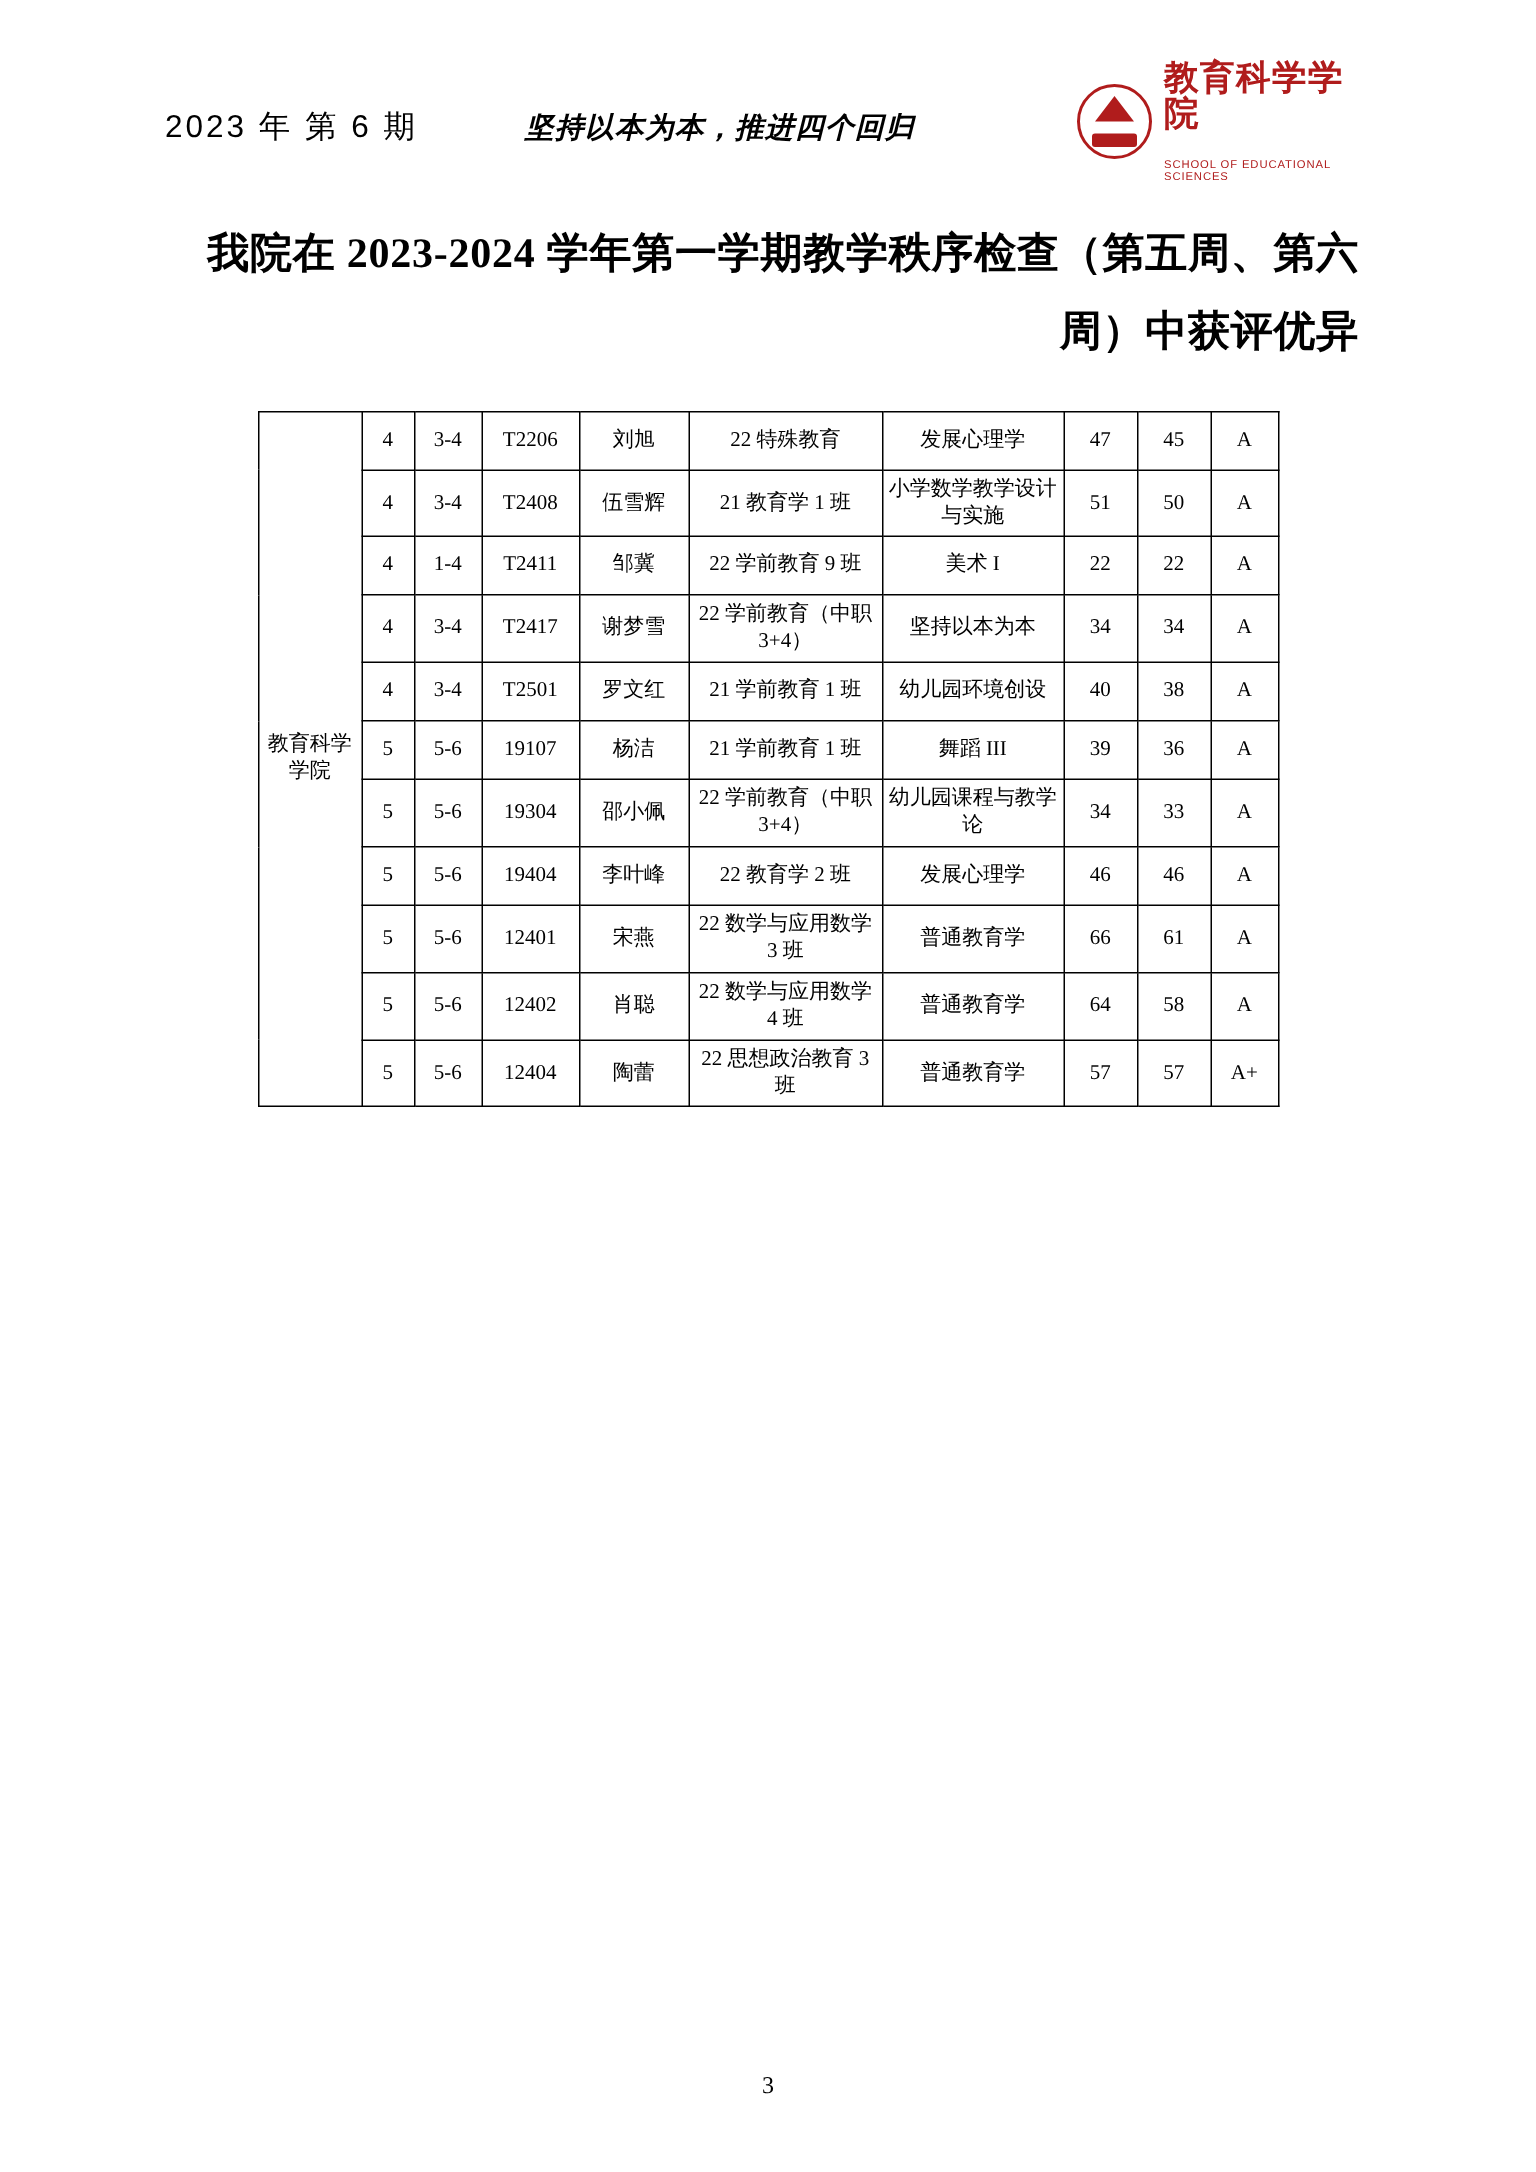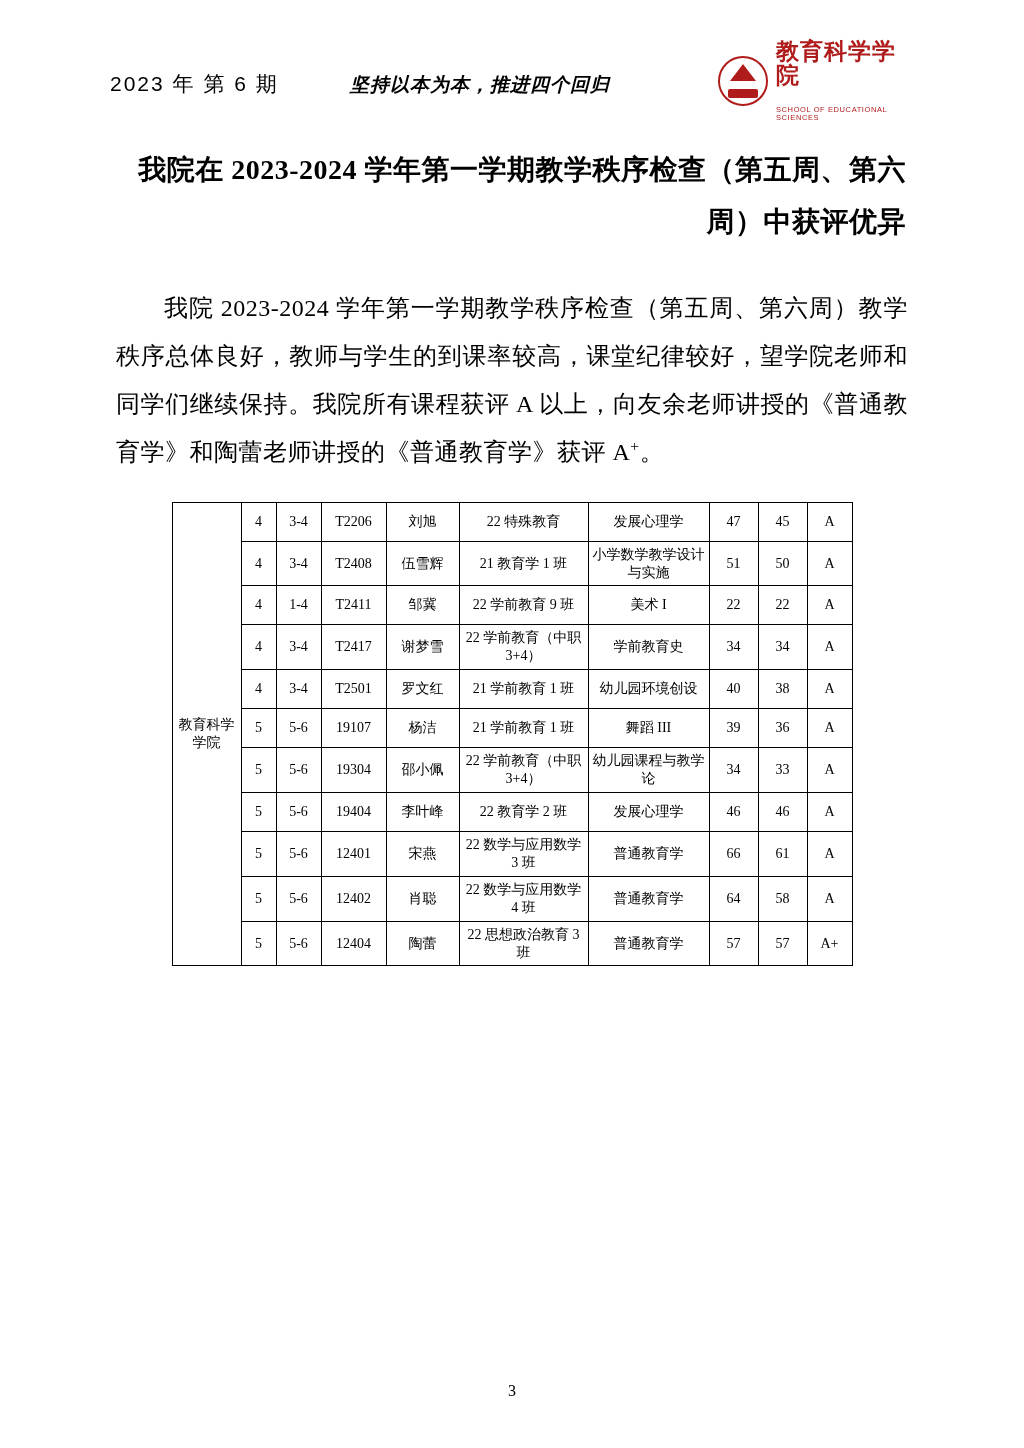--- a/index.html
+++ b/index.html
@@ -193,23 +193,20 @@
       <div class="logo-emblem"></div>
       <div class="logo-text">
         <div class="logo-cn">教育科学学院</div>
         <div class="logo-en">SCHOOL OF EDUCATIONAL SCIENCES</div>
       </div>
     </div>
   </div>
 
   <div class="doc-title">我院在 2023-2024 学年第一学期教学秩序检查（第五周、第六周）中获评优异</div>
 
-  <div class="doc-body">
-    <span>我院 2023-2024 学年第一学期教学秩序检查（第五周、第六周）教学秩序总体良好，教师与学生的到课率较高，课堂纪律较好，望学院老师和同学们继续保持。我院所有课程获评 A 以上，向友余老师讲授的《普通教育学》和陶蕾老师讲授的《普通教育学》获评 A</span><span class="sup">+</span><span>。</span>
-  </div>
 
   <div class="table-wrap">
     <table class="grid">
       <tbody>
         <tr>
           <td class="col-dept" rowspan="11">教育科学学院</td>
           <td class="col-week">4</td>
           <td class="col-period">3-4</td>
           <td class="col-code">T2206</td>
           <td class="col-teacher">刘旭</td>
@@ -240,21 +237,21 @@
           <td class="col-should">22</td>
           <td class="col-actual">22</td>
           <td class="col-grade">A</td>
         </tr>
         <tr>
           <td class="col-week">4</td>
           <td class="col-period">3-4</td>
           <td class="col-code">T2417</td>
           <td class="col-teacher">谢梦雪</td>
           <td class="col-class">22 学前教育（中职 3+4）</td>
-          <td class="col-course">学前教育史</td>
+          <td class="col-course">坚持以本为本</td>
           <td class="col-should">34</td>
           <td class="col-actual">34</td>
           <td class="col-grade">A</td>
         </tr>
         <tr>
           <td class="col-week">4</td>
           <td class="col-period">3-4</td>
           <td class="col-code">T2501</td>
           <td class="col-teacher">罗文红</td>
           <td class="col-class">21 学前教育 1 班</td>

